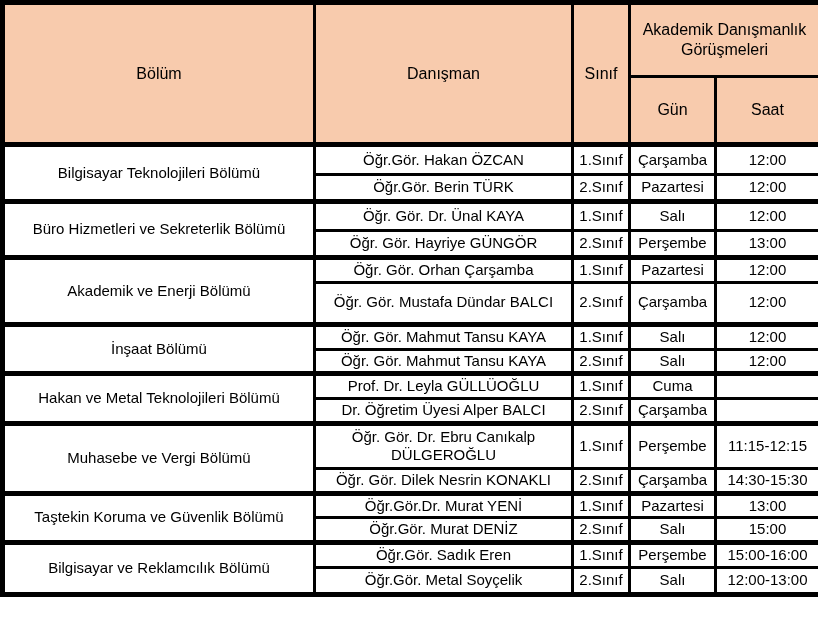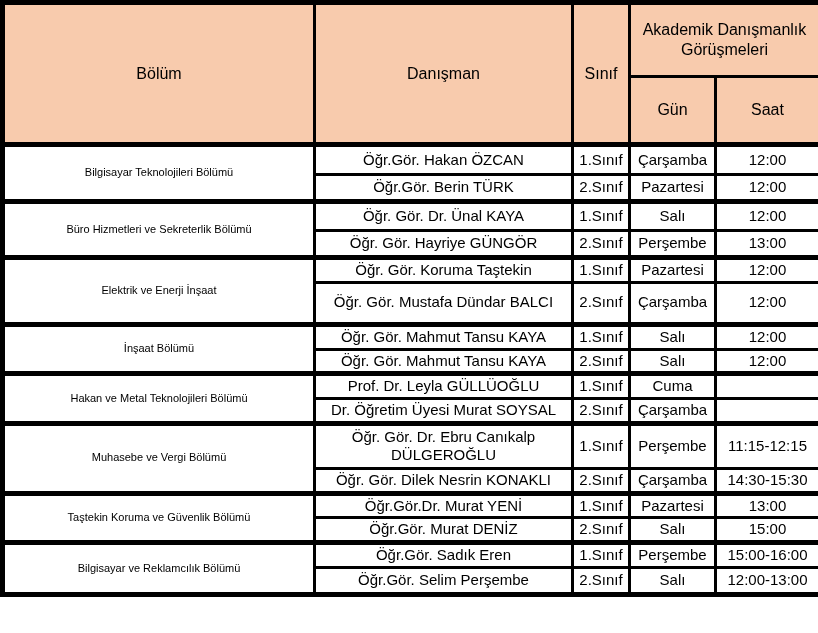--- a/index.html
+++ b/index.html
@@ -35,21 +35,21 @@
     font-weight: 400;
     font-size: 16px;
   }
   tbody td {
     background: #ffffff;
     font-size: 15px;
   }
   td.dept {
     text-align: left;
     padding-left: 7px;
-    font-size: 11px;
+    font-size: 15px;
   }
   
   tbody tr.group-start td {
     border-top-width: 5px;
   }
 </style>
 </head>
 <body>
 
 <div class="page">
@@ -97,22 +97,22 @@
       <td>12:00</td>
     </tr>
     <tr style="height:27px">
       <td>Öğr. Gör. Hayriye GÜNGÖR</td>
       <td>2.Sınıf</td>
       <td>Perşembe</td>
       <td>13:00</td>
     </tr>
 
     <tr class="group-start" style="height:23px">
-      <td class="dept" rowspan="2">Elektrik ve Enerji İnşaat</td>
-      <td>Öğr. Gör. Koruma Taştekin</td>
+      <td class="dept" rowspan="2">Akademik ve Enerji Bölümü</td>
+      <td>Öğr. Gör. Orhan Çarşamba</td>
       <td>1.Sınıf</td>
       <td>Pazartesi</td>
       <td>12:00</td>
     </tr>
     <tr style="height:42px">
       <td>Öğr. Gör. Mustafa Dündar BALCI</td>
       <td>2.Sınıf</td>
       <td>Çarşamba</td>
       <td>12:00</td>
     </tr>
@@ -132,21 +132,21 @@
     </tr>
 
     <tr class="group-start" style="height:24px">
       <td class="dept" rowspan="2">Hakan ve Metal Teknolojileri Bölümü</td>
       <td>Prof. Dr. Leyla GÜLLÜOĞLU</td>
       <td>1.Sınıf</td>
       <td>Cuma</td>
       <td></td>
     </tr>
     <tr style="height:24px">
-      <td>Dr. Öğretim Üyesi Murat SOYSAL</td>
+      <td>Dr. Öğretim Üyesi Alper BALCI</td>
       <td>2.Sınıf</td>
       <td>Çarşamba</td>
       <td></td>
     </tr>
 
     <tr class="group-start" style="height:45px">
       <td class="dept" rowspan="2">Muhasebe ve Vergi Bölümü</td>
       <td>Öğr. Gör. Dr. Ebru Canıkalp DÜLGEROĞLU</td>
       <td>1.Sınıf</td>
       <td>Perşembe</td>
@@ -174,21 +174,21 @@
     </tr>
 
     <tr class="group-start" style="height:22px">
       <td class="dept" rowspan="2">Bilgisayar ve Reklamcılık Bölümü</td>
       <td>Öğr.Gör. Sadık Eren</td>
       <td>1.Sınıf</td>
       <td>Perşembe</td>
       <td>15:00-16:00</td>
     </tr>
     <tr style="height:27px">
-      <td>Öğr.Gör. Selim Perşembe</td>
+      <td>Öğr.Gör. Metal Soyçelik</td>
       <td>2.Sınıf</td>
       <td>Salı</td>
       <td>12:00-13:00</td>
     </tr>
 
   </tbody>
 </table>
 </div>
 
 </body></html>

